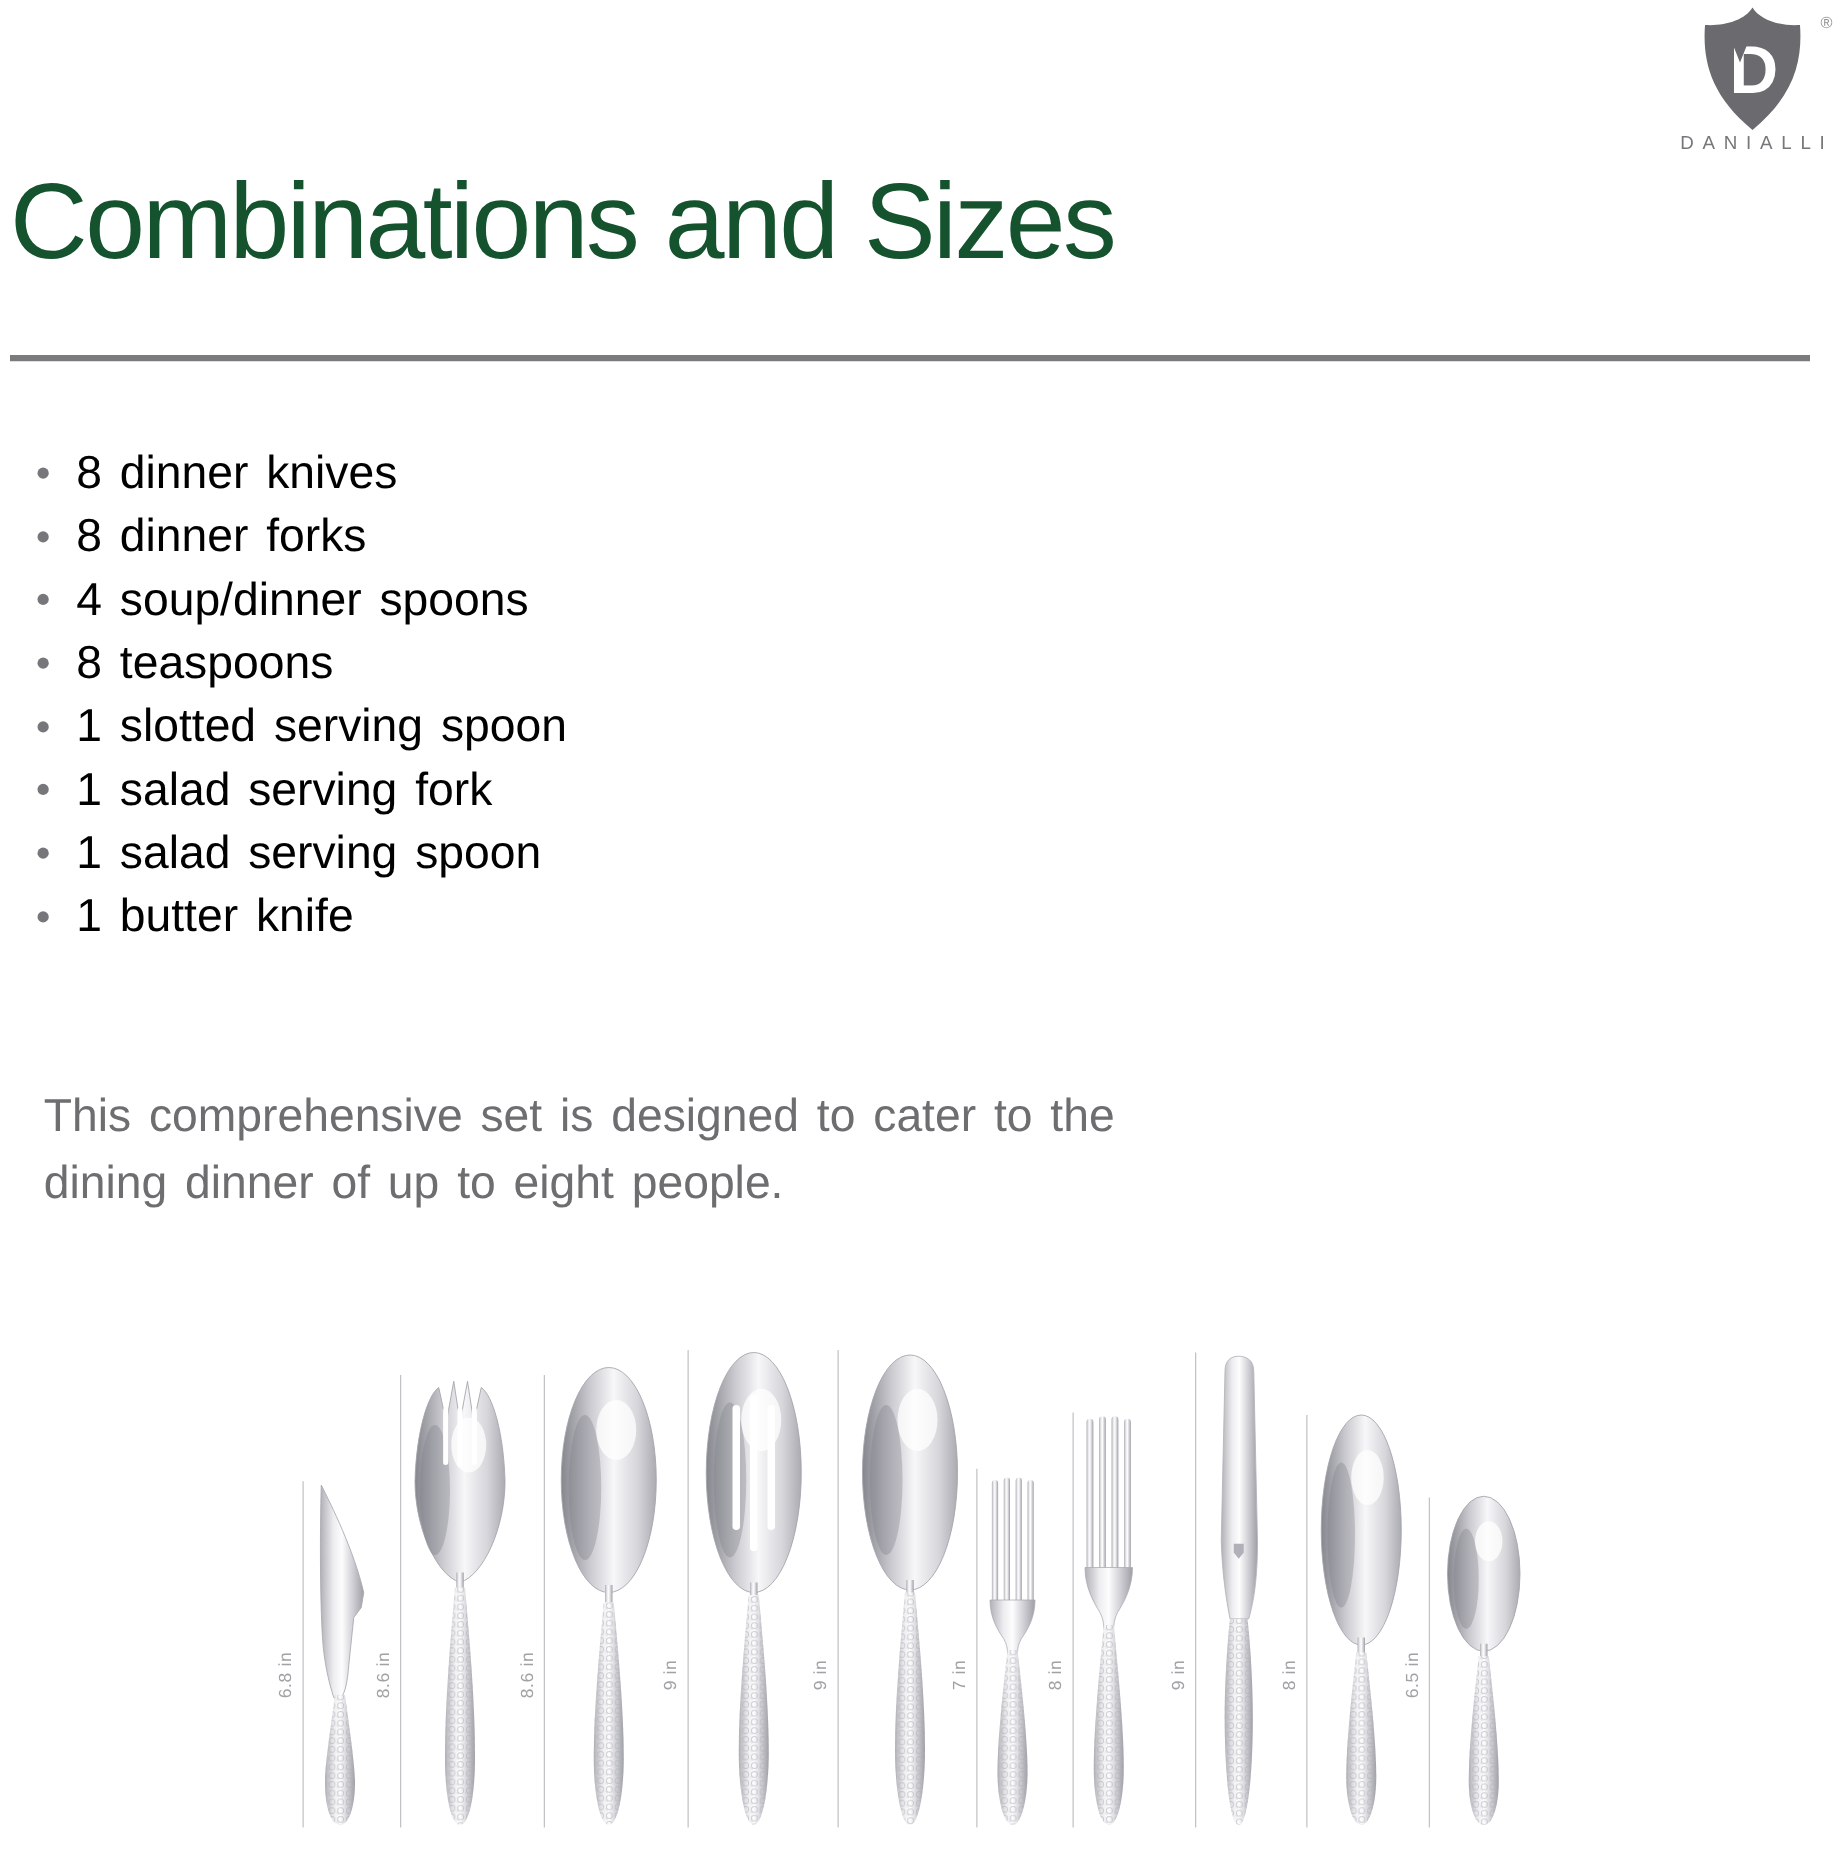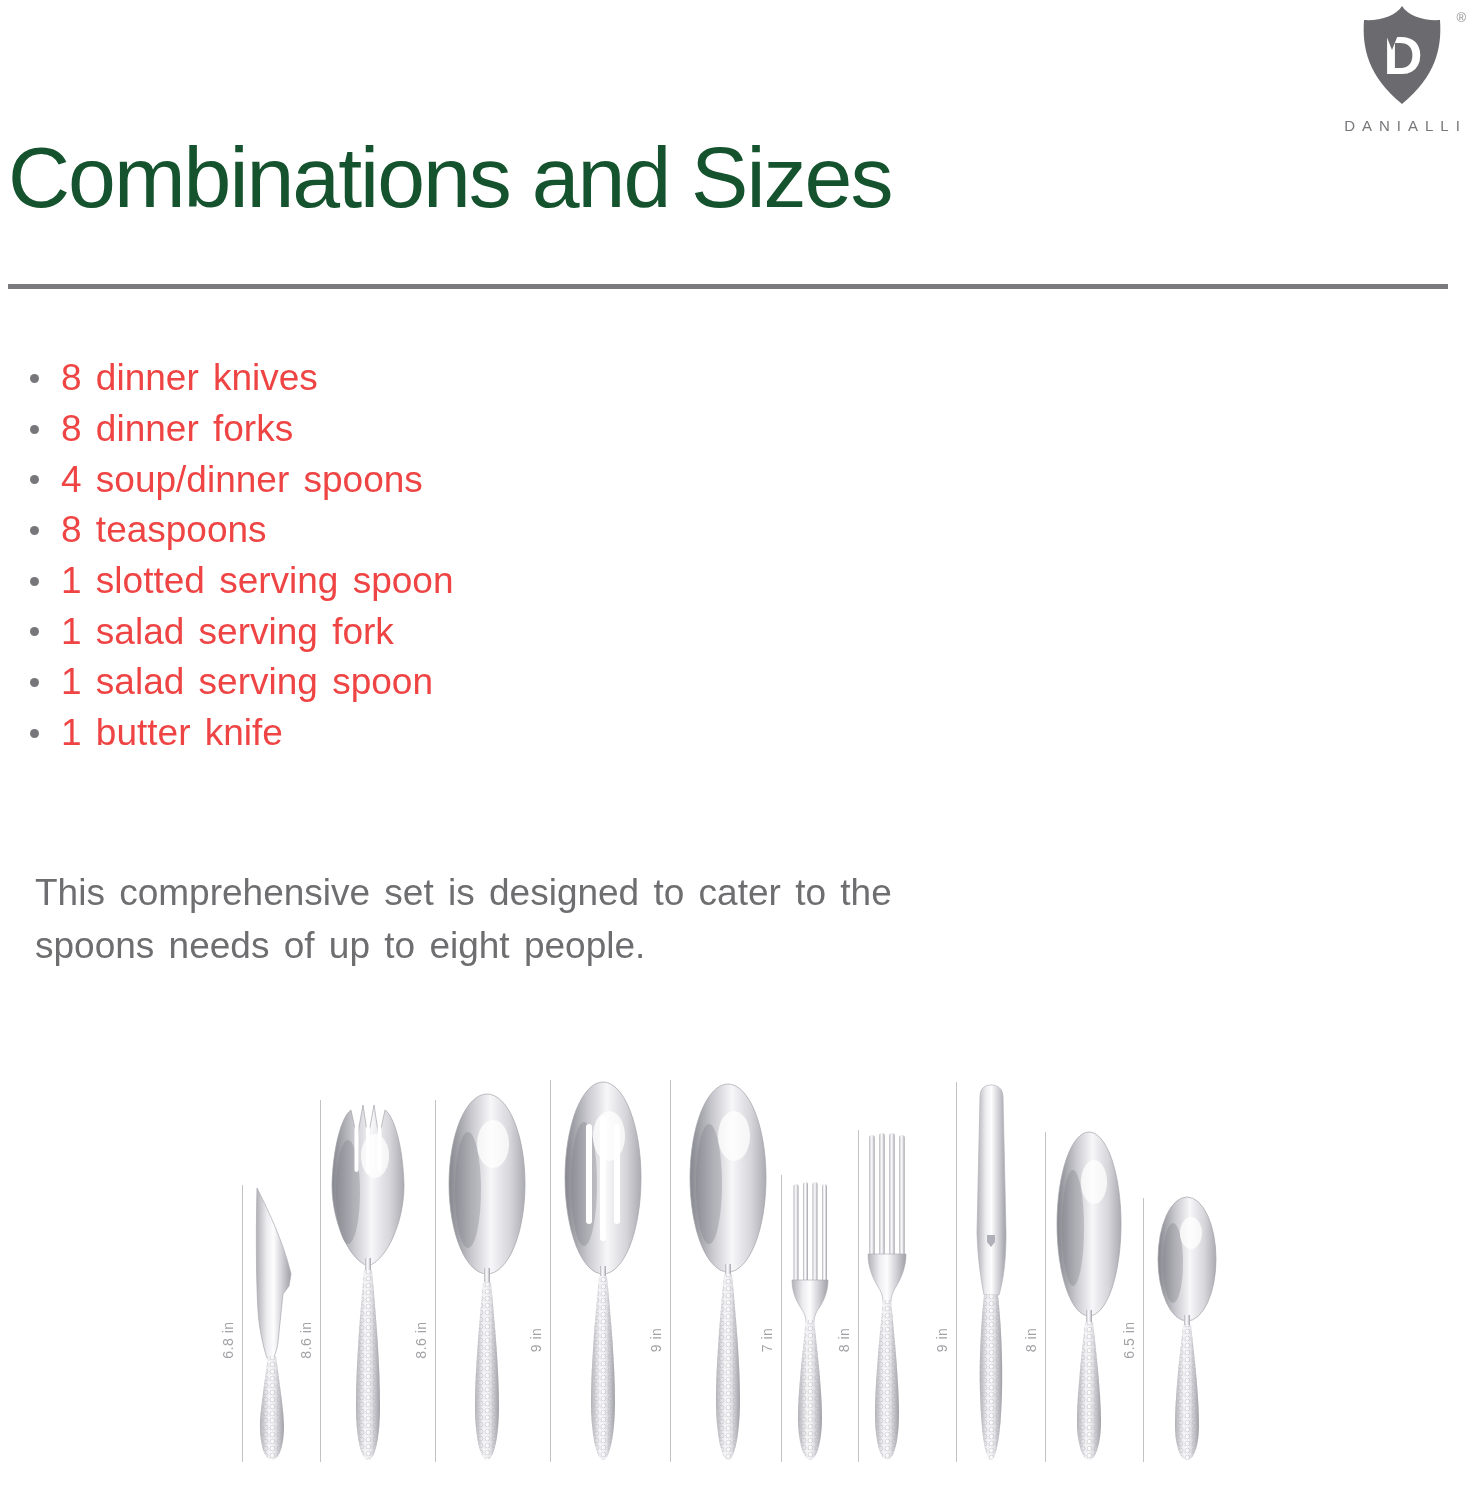--- a/index.html
+++ b/index.html
@@ -8,40 +8,40 @@
     width:1474px;height:1500px;
     font-family:"Liberation Sans", sans-serif;
     color:#6e6e71;
     overflow:hidden;
   }
   
   .logo{position:absolute;left:1336px;top:4px;width:132px;text-align:center;}
   .logo-shield{display:block;margin:0 auto;}
   .logo-reg{position:absolute;right:2px;top:6px;font-size:13px;color:#8f8f93;}
   .logo-word{
-    margin-top:11px;font-size:15px;letter-spacing:7px;
+    font-size:15px;letter-spacing:7px;
     color:#77777b;padding-left:7px;white-space:nowrap;
   }
   
   .page-title{
     position:absolute;left:8px;top:128px;
     font-size:86px;font-weight:400;letter-spacing:-2px;
     color:#14532d;white-space:nowrap;
   }
   .divider{
     position:absolute;left:8px;top:284px;width:1440px;height:5px;
     background:#7b7b7e;
   }
   
   .contents-list{
     position:absolute;left:30px;top:353px;margin:0;padding:0;list-style:none;
   }
   .contents-list li{
     display:flex;align-items:center;height:50.7px;
-    font-size:37px;color:#ef4444;letter-spacing:0px;word-spacing:4px;
+    font-size:37px;color:#000000;letter-spacing:0px;word-spacing:4px;
   }
   .contents-list li::before{
     content:"";flex:0 0 auto;width:9px;height:9px;border-radius:50%;
     background:#77777b;margin-right:22px;
   }
   
   .description{
     position:absolute;left:6px;top:866px;
     font-size:37px;line-height:53px;color:#6e6e71;word-spacing:4px;margin-left:29px;
   }
@@ -98,21 +98,21 @@
   <li>4 soup/dinner spoons</li>
   <li>8 teaspoons</li>
   <li>1 slotted serving spoon</li>
   <li>1 salad serving fork</li>
   <li>1 salad serving spoon</li>
   <li>1 butter knife</li>
 </ul>
 
 <div class="description">
   <div>This comprehensive set is designed to cater to the</div>
-  <div>spoons needs of up to eight people.</div>
+  <div>dining dinner of up to eight people.</div>
 </div>
 
 <div class="diagram">
 
   <svg width="0" height="0" style="position:absolute">
     <defs>
       <linearGradient id="mG" x1="0" y1="0" x2="1" y2="0">
         <stop offset="0" stop-color="#b0b0b6"></stop>
         <stop offset="0.3" stop-color="#ededf0"></stop>
         <stop offset="0.5" stop-color="#fdfdfe"></stop>

